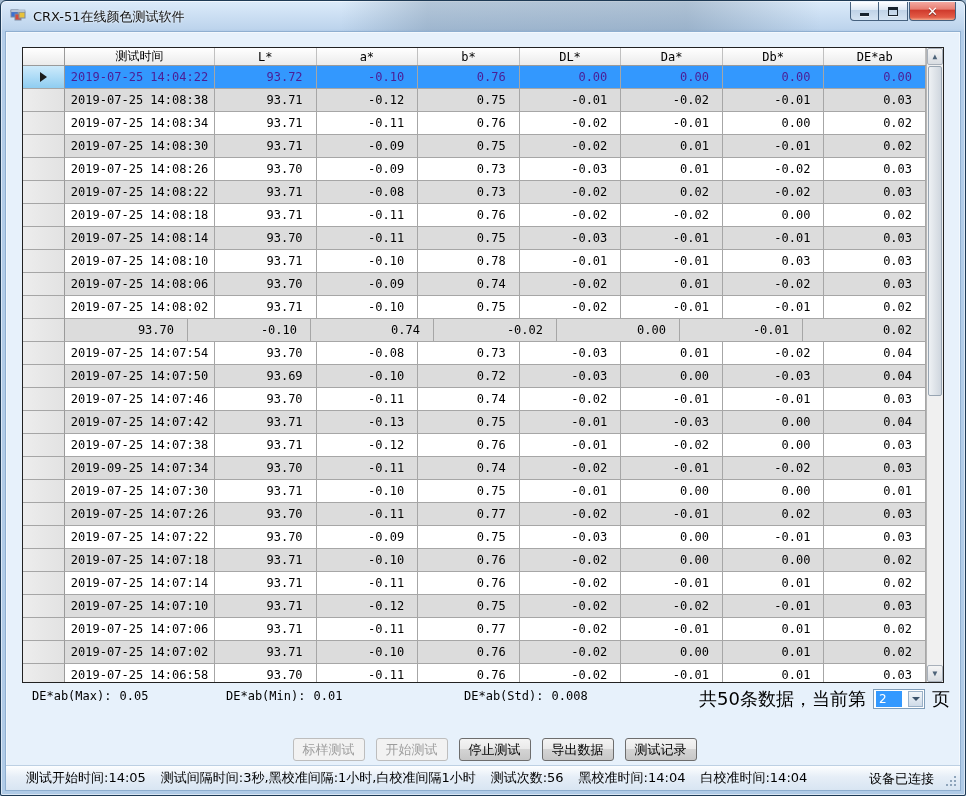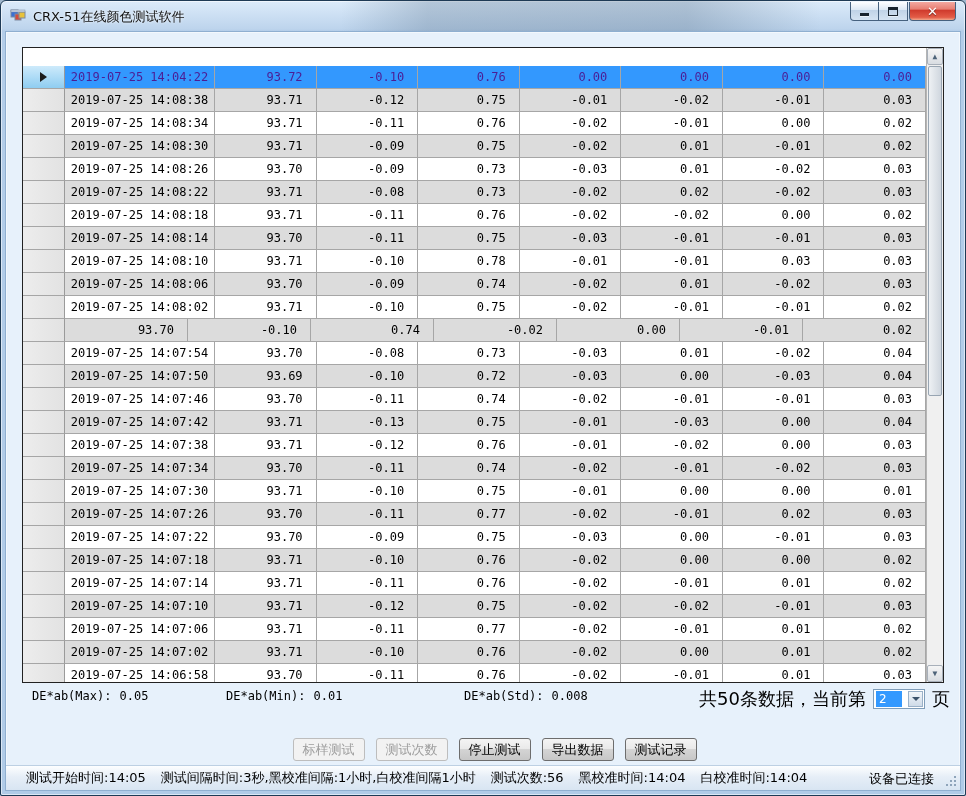--- a/index.html
+++ b/index.html
@@ -123,20 +123,31 @@
       <div class="win-btn close">
           <span class="glyph-close">✕</span>
         </div>
     </div>
   </div>
 
   <div class="client">
 
     <div class="grid">
       <div class="grid-inner">
+        <div class="grid-header">
+            <div class="hdr-corner"></div>
+            <div class="hcell c-time" style="font-family: &quot;DejaVu Sans&quot;, &quot;Liberation Sans&quot;, sans-serif;">测试时间</div>
+            <div class="hcell c-num">L*</div>
+            <div class="hcell c-num">a*</div>
+            <div class="hcell c-num">b*</div>
+            <div class="hcell c-num">DL*</div>
+            <div class="hcell c-num">Da*</div>
+            <div class="hcell c-num">Db*</div>
+            <div class="hcell c-num">DE*ab</div>
+          </div>
         <div class="grid-body">
             <div class="grow selected">
               <div class="c-rowhdr">
                 <span class="row-arrow"></span>
               </div>
               <div class="gcell time c-time">2019-07-25 14:04:22</div>
               <div class="gcell c-num">93.72</div>
               <div class="gcell c-num">-0.10</div>
               <div class="gcell c-num">0.76</div>
               <div class="gcell c-num">0.00</div>
@@ -314,21 +325,21 @@
               <div class="gcell c-num">93.71</div>
               <div class="gcell c-num">-0.12</div>
               <div class="gcell c-num">0.76</div>
               <div class="gcell c-num">-0.01</div>
               <div class="gcell c-num">-0.02</div>
               <div class="gcell c-num">0.00</div>
               <div class="gcell c-num">0.03</div>
             </div>
             <div class="grow alt">
               <div class="c-rowhdr"></div>
-              <div class="gcell time c-time">2019-07-25 14:07:34</div>
+              <div class="gcell time c-time">2019-09-25 14:07:34</div>
               <div class="gcell c-num">93.70</div>
               <div class="gcell c-num">-0.11</div>
               <div class="gcell c-num">0.74</div>
               <div class="gcell c-num">-0.02</div>
               <div class="gcell c-num">-0.01</div>
               <div class="gcell c-num">-0.02</div>
               <div class="gcell c-num">0.03</div>
             </div>
             <div class="grow">
               <div class="c-rowhdr"></div>
@@ -459,21 +470,21 @@
           <span class="carrow">
               <span class="tri"></span>
             </span>
         </span>
         <span class="ptext">页</span>
       </span>
     </div>
 
     <div class="btnrow">
         <button class="abtn disabled" disabled="">标样测试</button>
-        <button class="abtn disabled" disabled="">测试次数</button>
+        <button class="abtn disabled" disabled="">开始测试</button>
         <button class="abtn">停止测试</button>
         <button class="abtn">导出数据</button>
         <button class="abtn">测试记录</button>
       </div>
 
     <div class="statusbar">
       <span class="seg">测试开始时间:14:05</span>
         <span class="seg">测试间隔时间:3秒,黑校准间隔:1小时,白校准间隔1小时</span>
         <span class="seg">测试次数:56</span>
         <span class="seg">黑校准时间:14:04</span>

